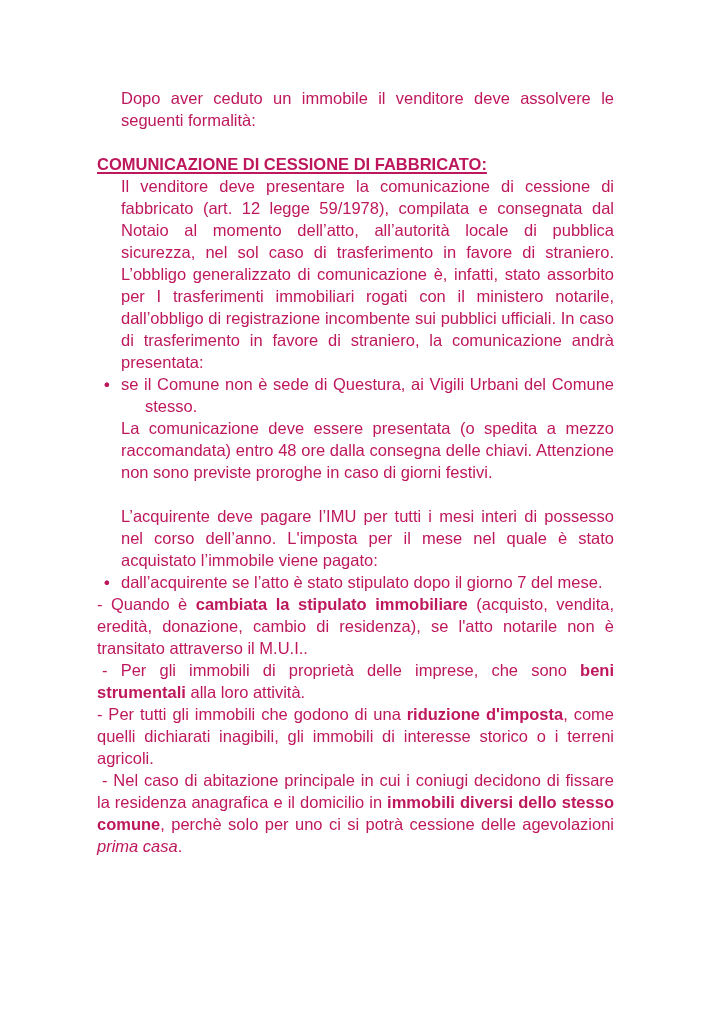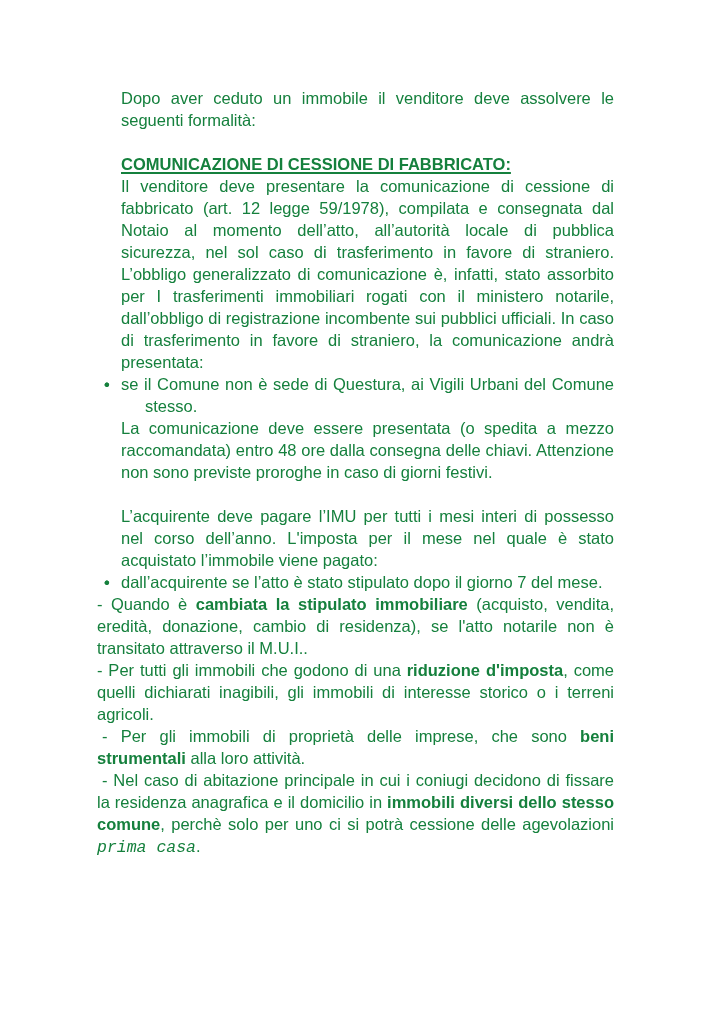--- a/index.html
+++ b/index.html
@@ -9,38 +9,37 @@
   }
   .page {
     position: relative;
     width: 724px;
     height: 1024px;
     background: #ffffff;
     overflow: hidden;
     font-family: "Liberation Sans", sans-serif;
     font-size: 16.5px;
     line-height: 22px;
-    color: #15803d;
+    color: #be185d;
   }
   .content {
     position: absolute;
     left: 97px;
     top: 87px;
     width: 517px;
   }
   .para {
     margin: 0;
     padding: 0;
     text-align: justify;
   }
   .para.main { margin-left: 24px; }
   .para.wide { margin-left: 0; }
   .para.lead { text-indent: 5px; }
   .heading {
-    margin-left: 24px;
     font-weight: bold;
     text-align: left;
   }
   .heading .underline {
     text-decoration: underline;
     text-decoration-thickness: 1.5px;
     text-underline-offset: 2px;
   }
   .bullet {
     position: relative;
@@ -50,36 +49,36 @@
     text-align: justify;
   }
   .bullet .glyph {
     position: absolute;
     left: -17px;
     top: 0;
     text-indent: 0;
   }
   .spacer { height: 22px; }
   .b { font-weight: bold; }
-  .i { font-style: italic; font-family: Liberation Mono, monospace; }
+  .i { font-style: italic; }
 </style>
 </head>
 <body>
 
 <div class="page">
   <div class="content">
       <p class="para main"><span>Dopo aver ceduto un immobile il venditore deve assolvere le seguenti formalità:</span></p>
       <div class="spacer"></div>
       <p class="para heading"><span class="underline">COMUNICAZIONE DI CESSIONE DI FABBRICATO:</span></p>
       <p class="para main"><span>Il venditore deve presentare la comunicazione di cessione di fabbricato (art. 12 legge 59/1978), compilata e consegnata dal Notaio al momento dell’atto, all’autorità locale di pubblica sicurezza, nel sol caso di trasferimento in favore di straniero. L’obbligo generalizzato di comunicazione è, infatti, stato assorbito per I trasferimenti immobiliari rogati con il ministero notarile, dall’obbligo di registrazione incombente sui pubblici ufficiali. In caso di trasferimento in favore di straniero, la comunicazione andrà presentata:</span></p>
       <div class="bullet"><span class="glyph">•</span></div>
       <div class="bullet"><span class="glyph">•</span><span>se il Comune non è sede di Questura, ai Vigili Urbani del Comune stesso.</span></div>
       <p class="para main"><span>La comunicazione deve essere presentata (o spedita a mezzo raccomandata) entro 48 ore dalla consegna delle chiavi. Attenzione non sono previste proroghe in caso di giorni festivi.</span></p>
       <div class="spacer"></div>
       <p class="para main"><span>L’acquirente deve pagare l’IMU per tutti i mesi interi di possesso nel corso dell’anno. L'imposta per il mese nel quale è stato acquistato l’immobile viene pagato:</span></p>
       <div class="bullet"><span class="glyph">•</span></div>
       <div class="bullet"><span class="glyph">•</span><span>dall’acquirente se l’atto è stato stipulato dopo il giorno 7 del mese.</span></div>
       <p class="para wide"><span>- Quando è </span><span class="b">cambiata la stipulato immobiliare</span><span> (acquisto, vendita, eredità, donazione, cambio di residenza), se l'atto notarile non è transitato attraverso il M.U.I..</span></p>
+      <p class="para wide lead"><span>- Per gli immobili di proprietà delle imprese, che sono </span><span class="b">beni strumentali</span><span> alla loro attività.</span></p>
       <p class="para wide"><span>- Per tutti gli immobili che godono di una </span><span class="b">riduzione d'imposta</span><span>, come quelli dichiarati inagibili, gli immobili di interesse storico o i terreni agricoli.</span></p>
-      <p class="para wide lead"><span>- Per gli immobili di proprietà delle imprese, che sono </span><span class="b">beni strumentali</span><span> alla loro attività.</span></p>
       <p class="para wide lead"><span>- Nel caso di abitazione principale in cui i coniugi decidono di fissare la residenza anagrafica e il domicilio in </span><span class="b">immobili diversi dello stesso comune</span><span>, perchè solo per uno ci si potrà cessione delle agevolazioni </span><span class="i">prima casa</span><span>.</span></p>
     </div>
 </div>
 
 </body></html>

